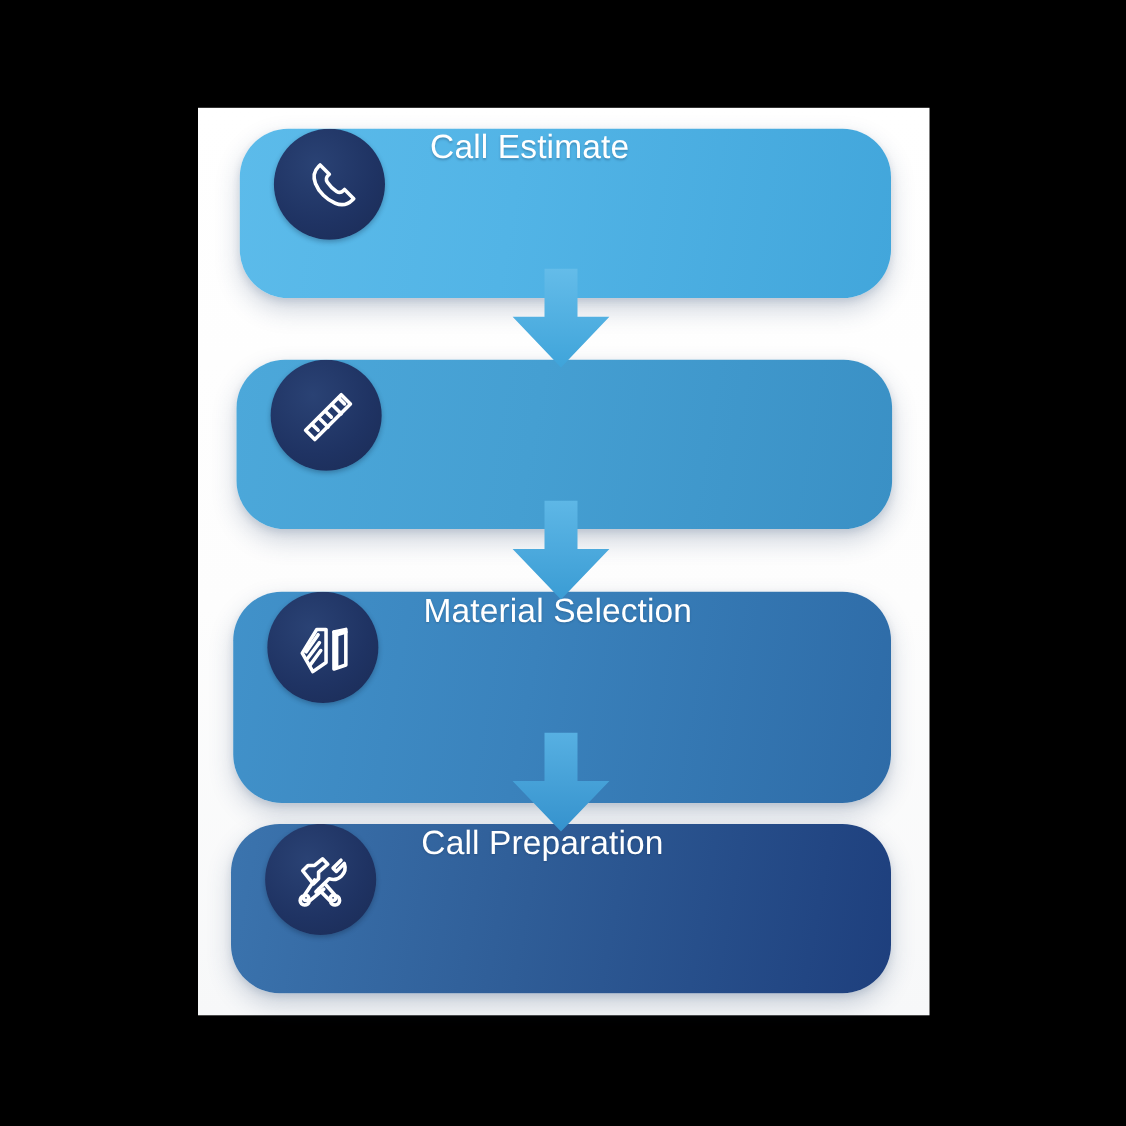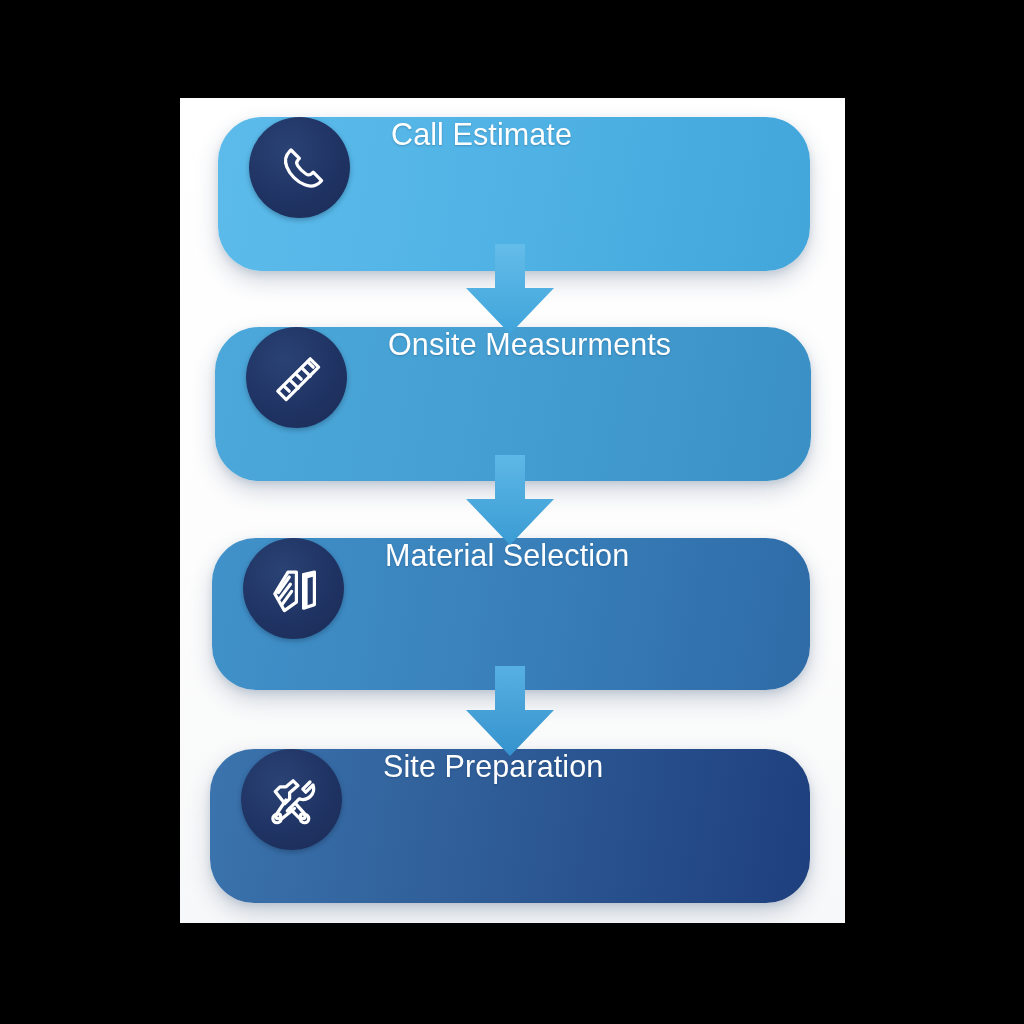--- a/index.html
+++ b/index.html
@@ -53,21 +53,21 @@
 
   .step-card.s1 {
     left: 38px;  top: 19px;  width: 592px; height: 154px;
     background: linear-gradient(100deg, #5cbbea 0%, #52b4e6 42%, #42a6db 100%);
   }
   .step-card.s2 {
     left: 35px;  top: 229px; width: 596px; height: 154px;
     background: linear-gradient(100deg, #4ca8da 0%, #459fd2 45%, #3a90c5 100%);
   }
   .step-card.s3 {
-    left: 32px;  top: 440px; width: 598px; height: 152px;
+    left: 32px;  top: 440px; width: 598px; height: 192px;
     background: linear-gradient(100deg, #4192ca 0%, #3a82bc 45%, #2e6ba7 100%);
   }
   .step-card.s4 {
     left: 30px;  top: 651px; width: 600px; height: 154px;
     background: linear-gradient(100deg, #3b74ae 0%, #2f5d97 45%, #1e3f7d 100%);
   }
 
   
   .icon-badge {
     flex: 0 0 auto;
@@ -156,21 +156,20 @@
         <div class="icon-badge">
           <svg viewBox="0 0 100 100">
             <path d="M18 72 L72 18 L86 32 L32 86 Z"></path>
             <path d="M28 63 L37 72"></path>
             <path d="M38 53 L52 67"></path>
             <path d="M48 43 L57 52"></path>
             <path d="M58 33 L72 47"></path>
             <path d="M68 23 L77 32"></path>
           </svg>
         </div>
-        <div class="step-label">Onsite Measurments</div>
       </div>
 
       <div class="connector c2">
         <svg viewBox="0 0 96 92">
           <defs>
             <linearGradient id="agrad2" x1="0" y1="0" x2="0" y2="1">
               <stop offset="0%" stop-color="#5eb7e6"></stop>
               <stop offset="100%" stop-color="#3a9cd4"></stop>
             </linearGradient>
           </defs>
@@ -209,19 +208,19 @@
         <div class="icon-badge">
           <svg viewBox="0 0 100 100">
             <path d="M22 36 L30 28 L40 28 L52 18 L60 26 L46 38 L46 48 L38 56 Z"></path>
             <path d="M40 50 L24 74 A7 7 0 1 0 32 82 L54 64"></path>
             <circle cx="27" cy="77" r="4"></circle>
             <path d="M80 20 L68 32 L73 37 L85 25 A18 18 0 0 1 62 48 L42 68"></path>
             <path d="M46 64 L64 82 A7 7 0 1 0 72 74 L56 56"></path>
             <circle cx="68" cy="77" r="4"></circle>
           </svg>
         </div>
-        <div class="step-label">Site Preparation</div>
+        <div class="step-label">Call Preparation</div>
       </div>
 
     </div>
   </div>
 
 </div>
 
 </body></html>

